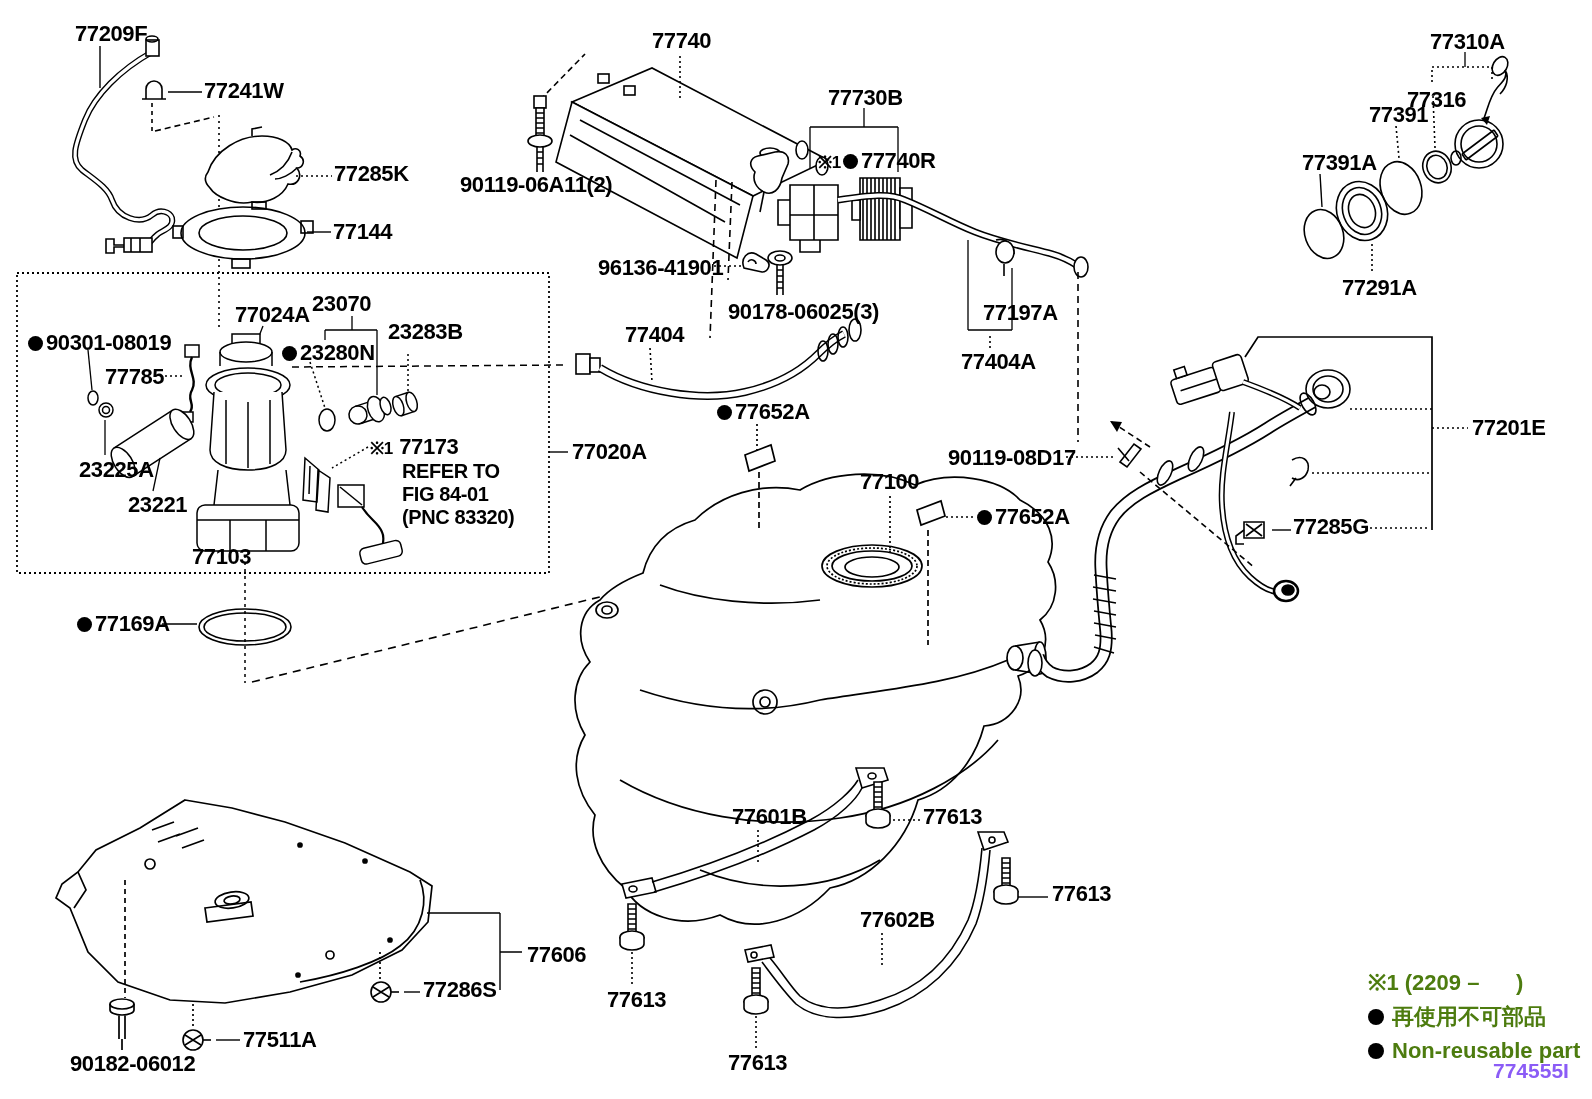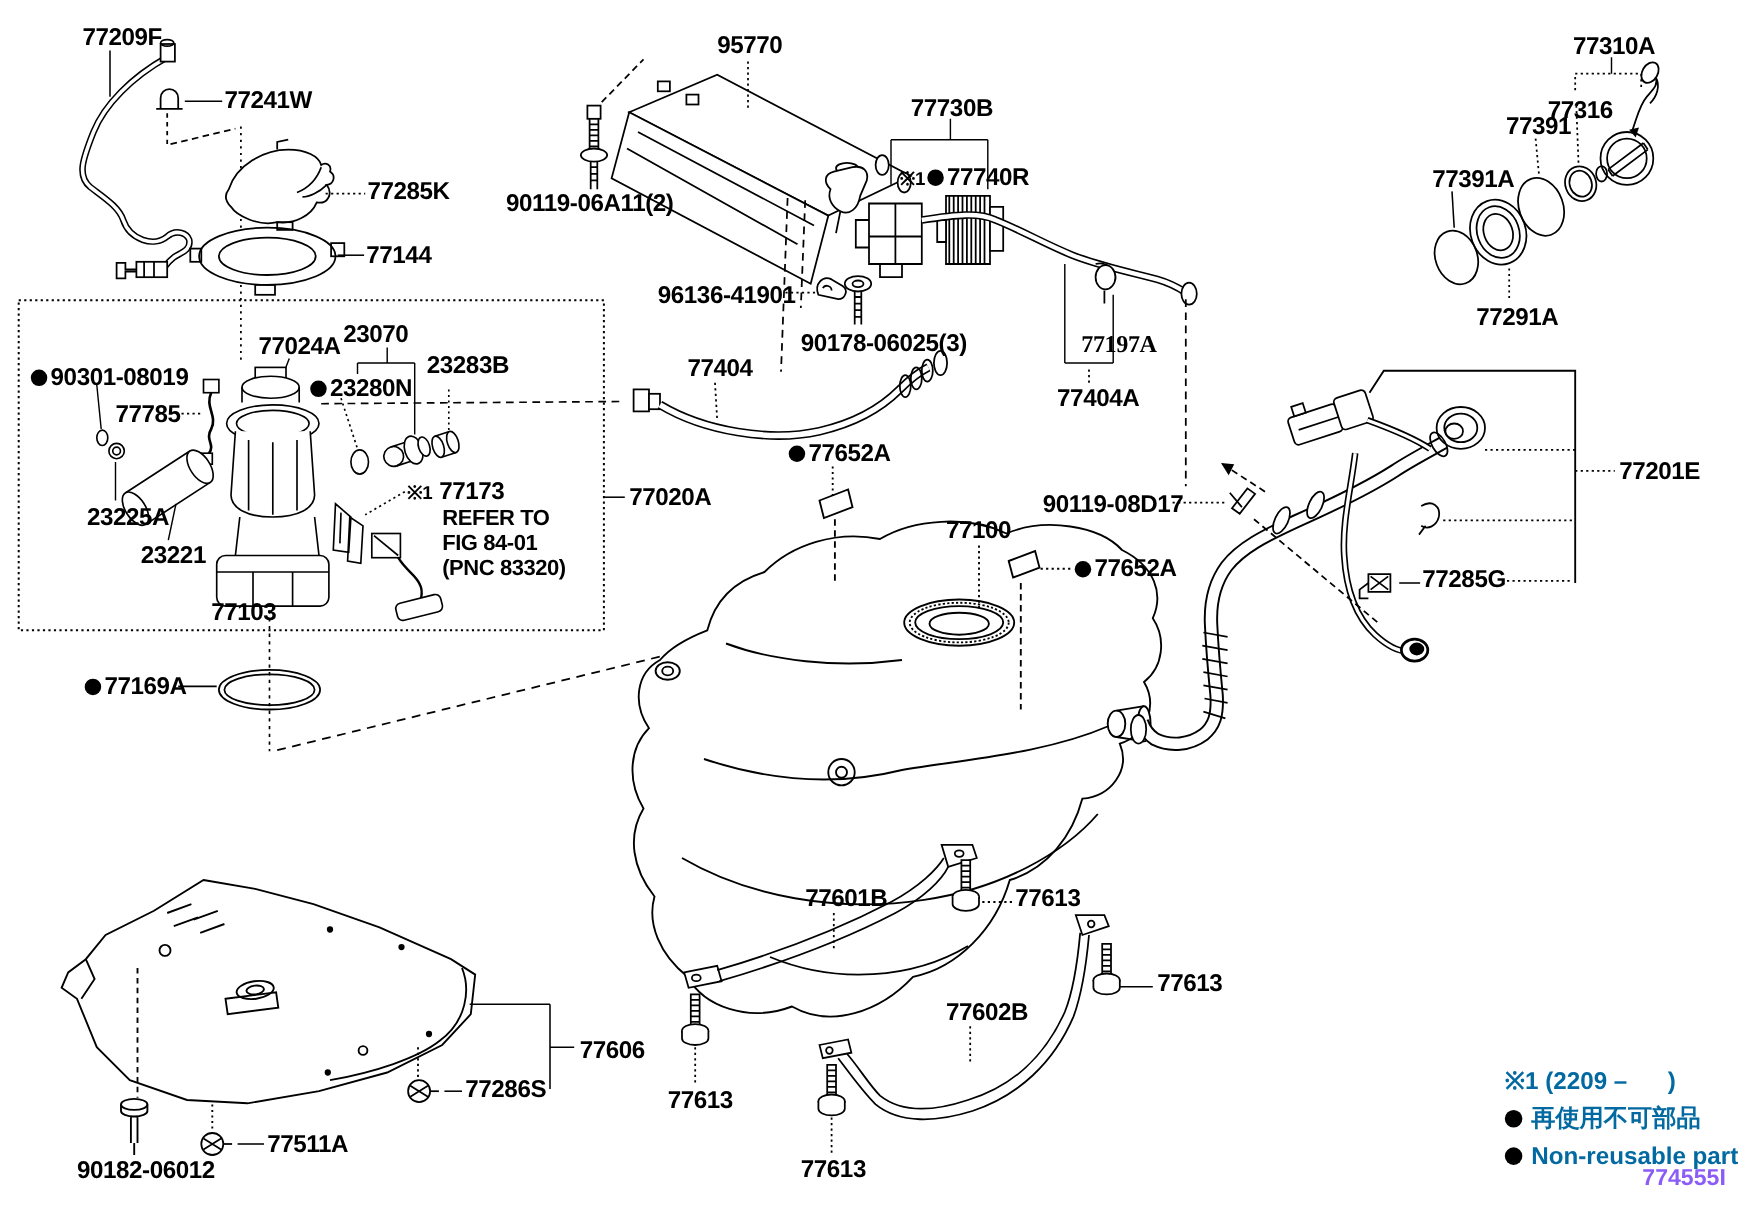--- a/index.html
+++ b/index.html
@@ -5,21 +5,21 @@
   html,body{margin:0;padding:0;background:#fff;}
   #stage{position:relative;width:1589px;height:1099px;background:#fff;overflow:hidden;
          font-family:"Liberation Sans",sans-serif;}
   #art{position:absolute;left:0;top:0;}
   .plabel{position:absolute;font:700 22px/1.05 "Liberation Sans",sans-serif;
           color:#000;letter-spacing:-0.4px;white-space:pre;}
   .plabel.small{font-size:20px;font-weight:700;}
   .plabel .pre{font-size:17px;font-weight:700;margin-right:2px;}
   .plabel .dot{display:inline-block;width:15px;height:15px;border-radius:50%;
                background:#000;margin-right:3px;vertical-align:-1px;}
-  #legend{position:absolute;left:1368px;top:969px;font:700 22px/1.28 "Liberation Sans",sans-serif;color:#0369a1;}
+  #legend{position:absolute;left:1368px;top:969px;font:700 22px/1.28 "Liberation Sans",sans-serif;color:#4d7c0f;}
   #legend .row{margin-bottom:6px;white-space:pre;}
   #legend .dot{display:inline-block;width:16px;height:16px;border-radius:50%;background:#000;
                margin-right:8px;vertical-align:-1px;}
   #figcode{position:absolute;left:1493px;top:1060px;font:700 21px/1 "Liberation Sans",sans-serif;color:#8b5cf6;}
 </style>
 </head>
 <body>
 
 <div id="stage">
 
@@ -360,27 +360,27 @@
     <use href="#bolt" x="756" y="968"></use>
     <path d="M756,1016 v32" stroke-dasharray="2 3"></path>
   </g>
 </svg>
 
   <div>
       <div class="plabel" style="left: 75px; top: 22px;"><span>77209F</span></div>
       <div class="plabel" style="left: 204px; top: 79px;"><span>77241W</span></div>
       <div class="plabel" style="left: 334px; top: 162px;"><span>77285K</span></div>
       <div class="plabel" style="left: 333px; top: 220px;"><span>77144</span></div>
-      <div class="plabel" style="left: 652px; top: 29px;"><span>95770</span></div>
+      <div class="plabel" style="left: 652px; top: 29px;"><span>77740</span></div>
       <div class="plabel" style="left: 460px; top: 173px;"><span>90119-06A11(2)</span></div>
       <div class="plabel" style="left: 828px; top: 86px;"><span>77730B</span></div>
       <div class="plabel" style="left: 818px; top: 149px;"><span class="pre">※1</span><span class="dot"></span><span>77740R</span></div>
       <div class="plabel" style="left: 598px; top: 256px;"><span>96136-41901</span></div>
       <div class="plabel" style="left: 728px; top: 300px;"><span>90178-06025(3)</span></div>
-      <div class="plabel" style="left: 983px; top: 301px; font-family: Liberation Serif, serif;"><span>77197A</span></div>
+      <div class="plabel" style="left: 983px; top: 301px;"><span>77197A</span></div>
       <div class="plabel" style="left: 961px; top: 350px;"><span>77404A</span></div>
       <div class="plabel" style="left: 1430px; top: 30px;"><span>77310A</span></div>
       <div class="plabel" style="left: 1407px; top: 88px;"><span>77316</span></div>
       <div class="plabel" style="left: 1369px; top: 103px;"><span>77391</span></div>
       <div class="plabel" style="left: 1292px; top: 151px; margin-left: 10px;"><span>77391A</span></div>
       <div class="plabel" style="left: 1342px; top: 276px;"><span>77291A</span></div>
       <div class="plabel" style="left: 28px; top: 331px;"><span class="dot"></span><span>90301-08019</span></div>
       <div class="plabel" style="left: 235px; top: 303px;"><span>77024A</span></div>
       <div class="plabel" style="left: 312px; top: 292px;"><span>23070</span></div>
       <div class="plabel" style="left: 282px; top: 341px;"><span class="dot"></span><span>23280N</span></div>

